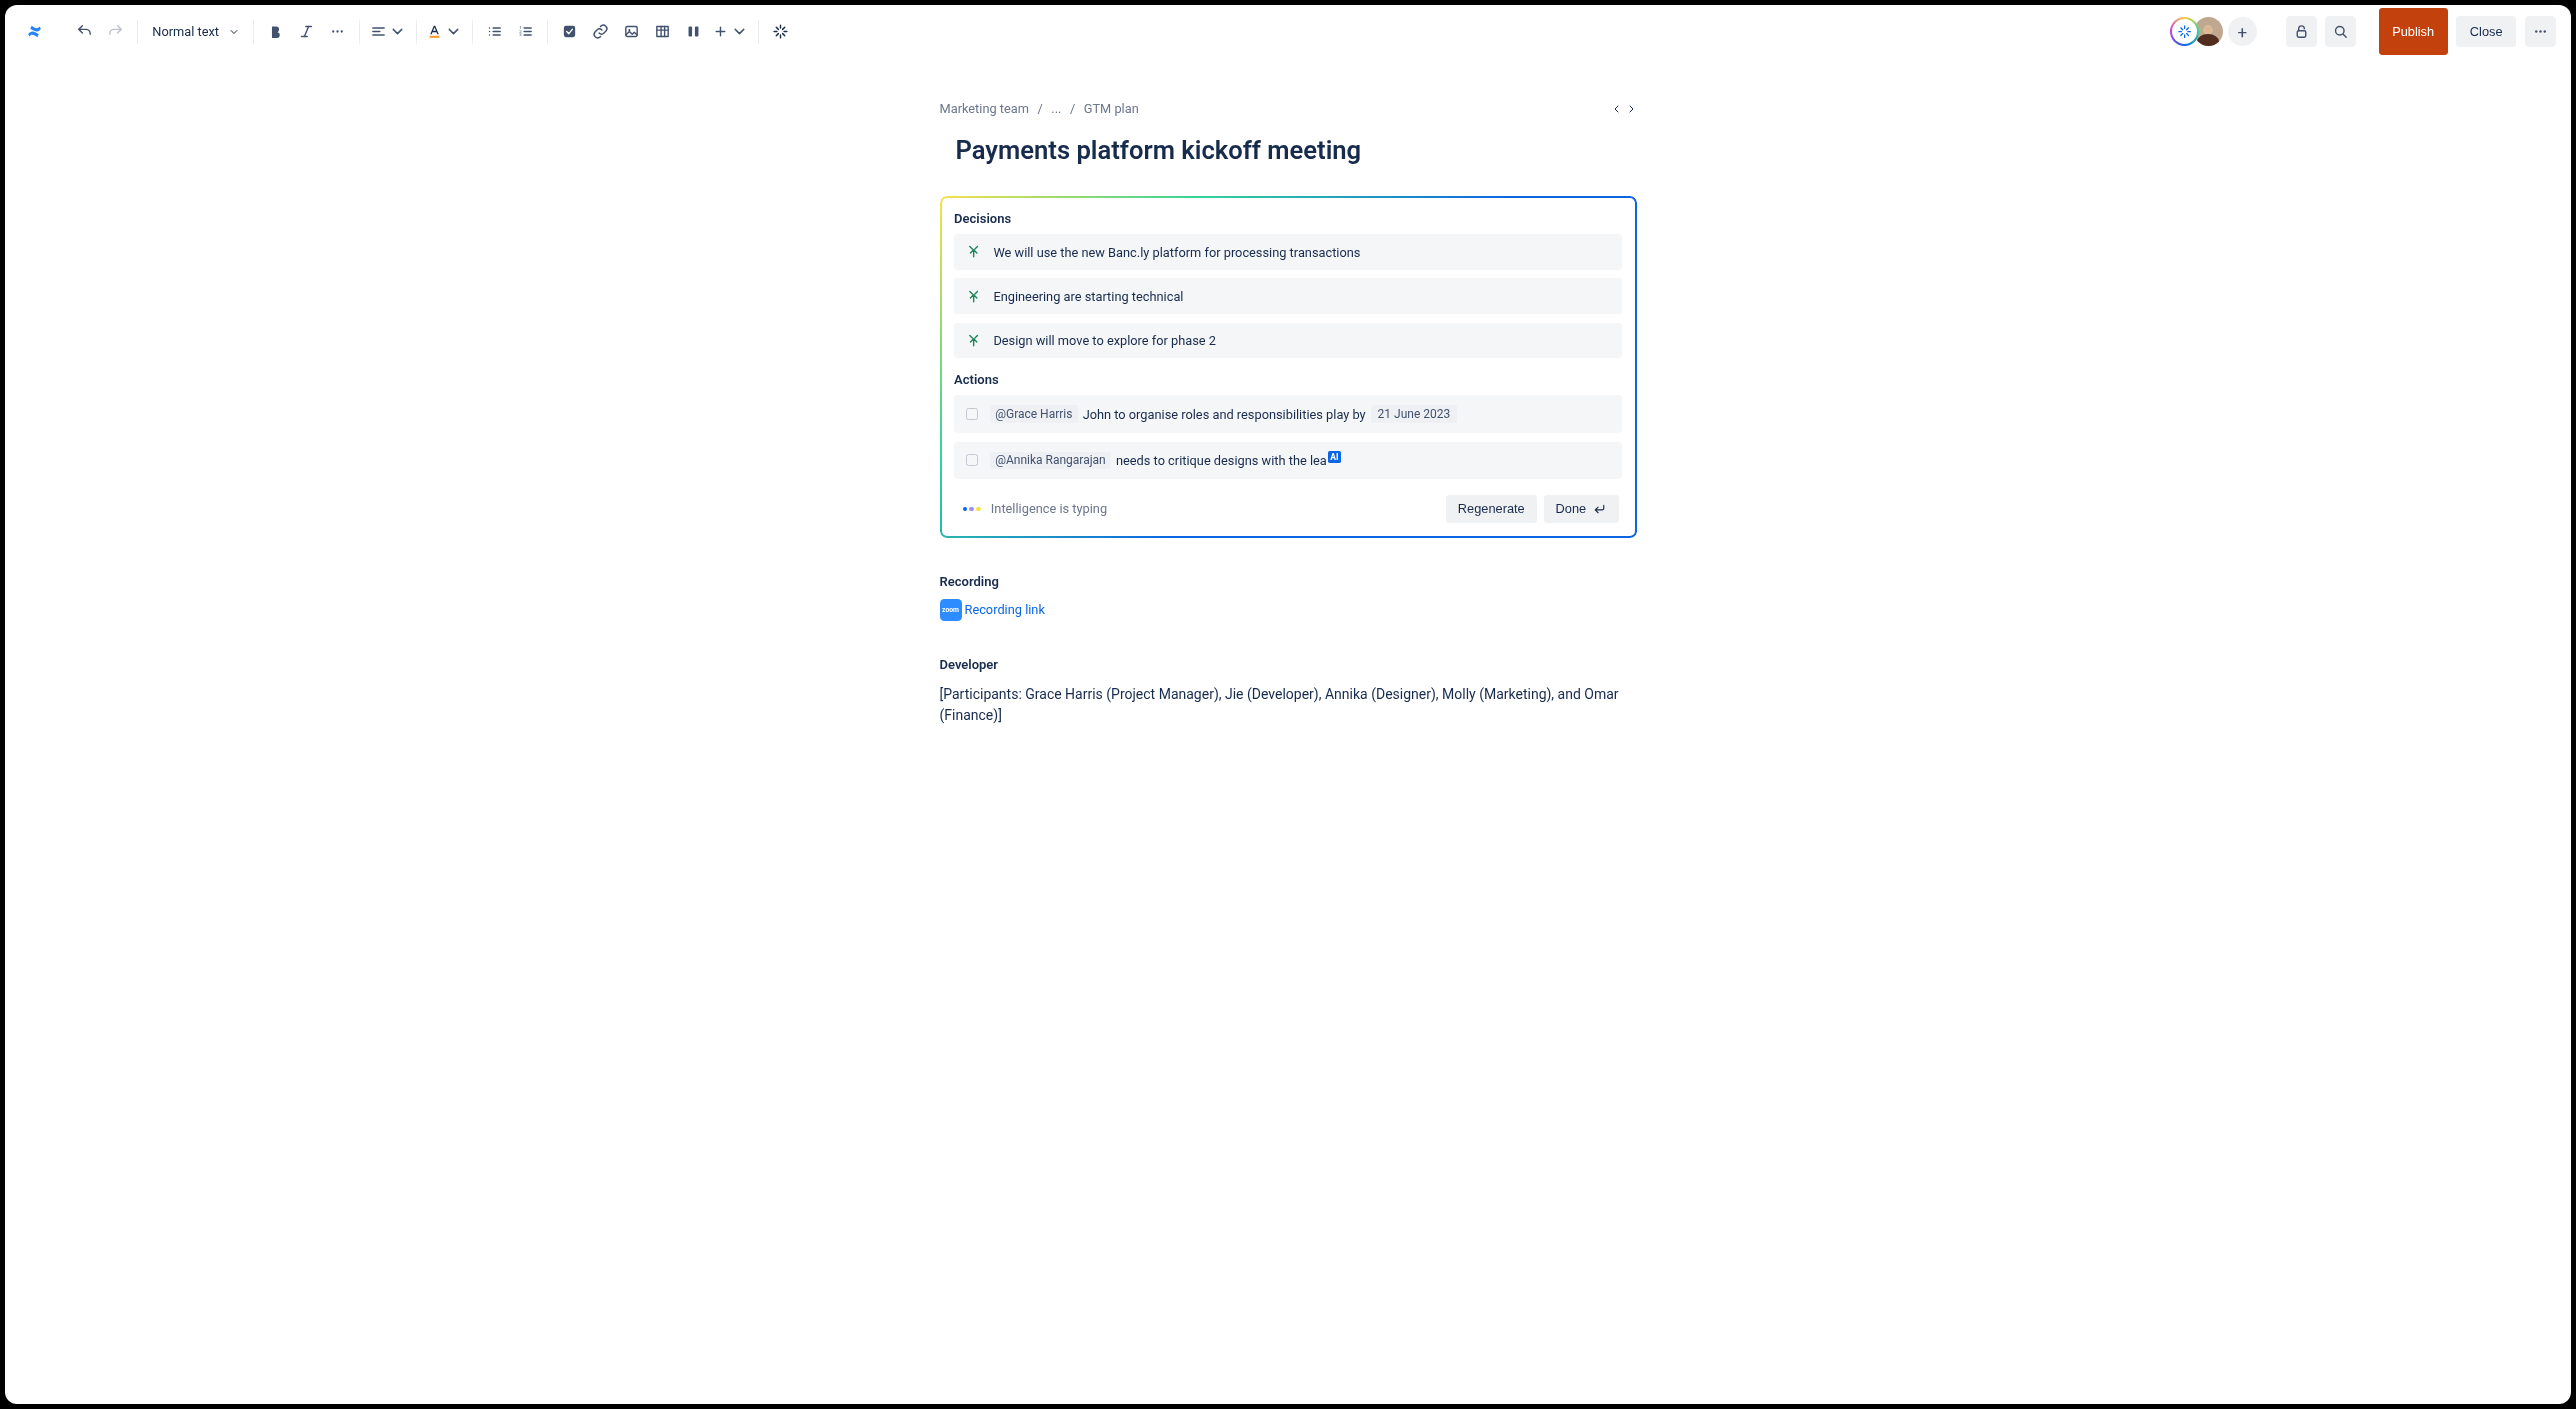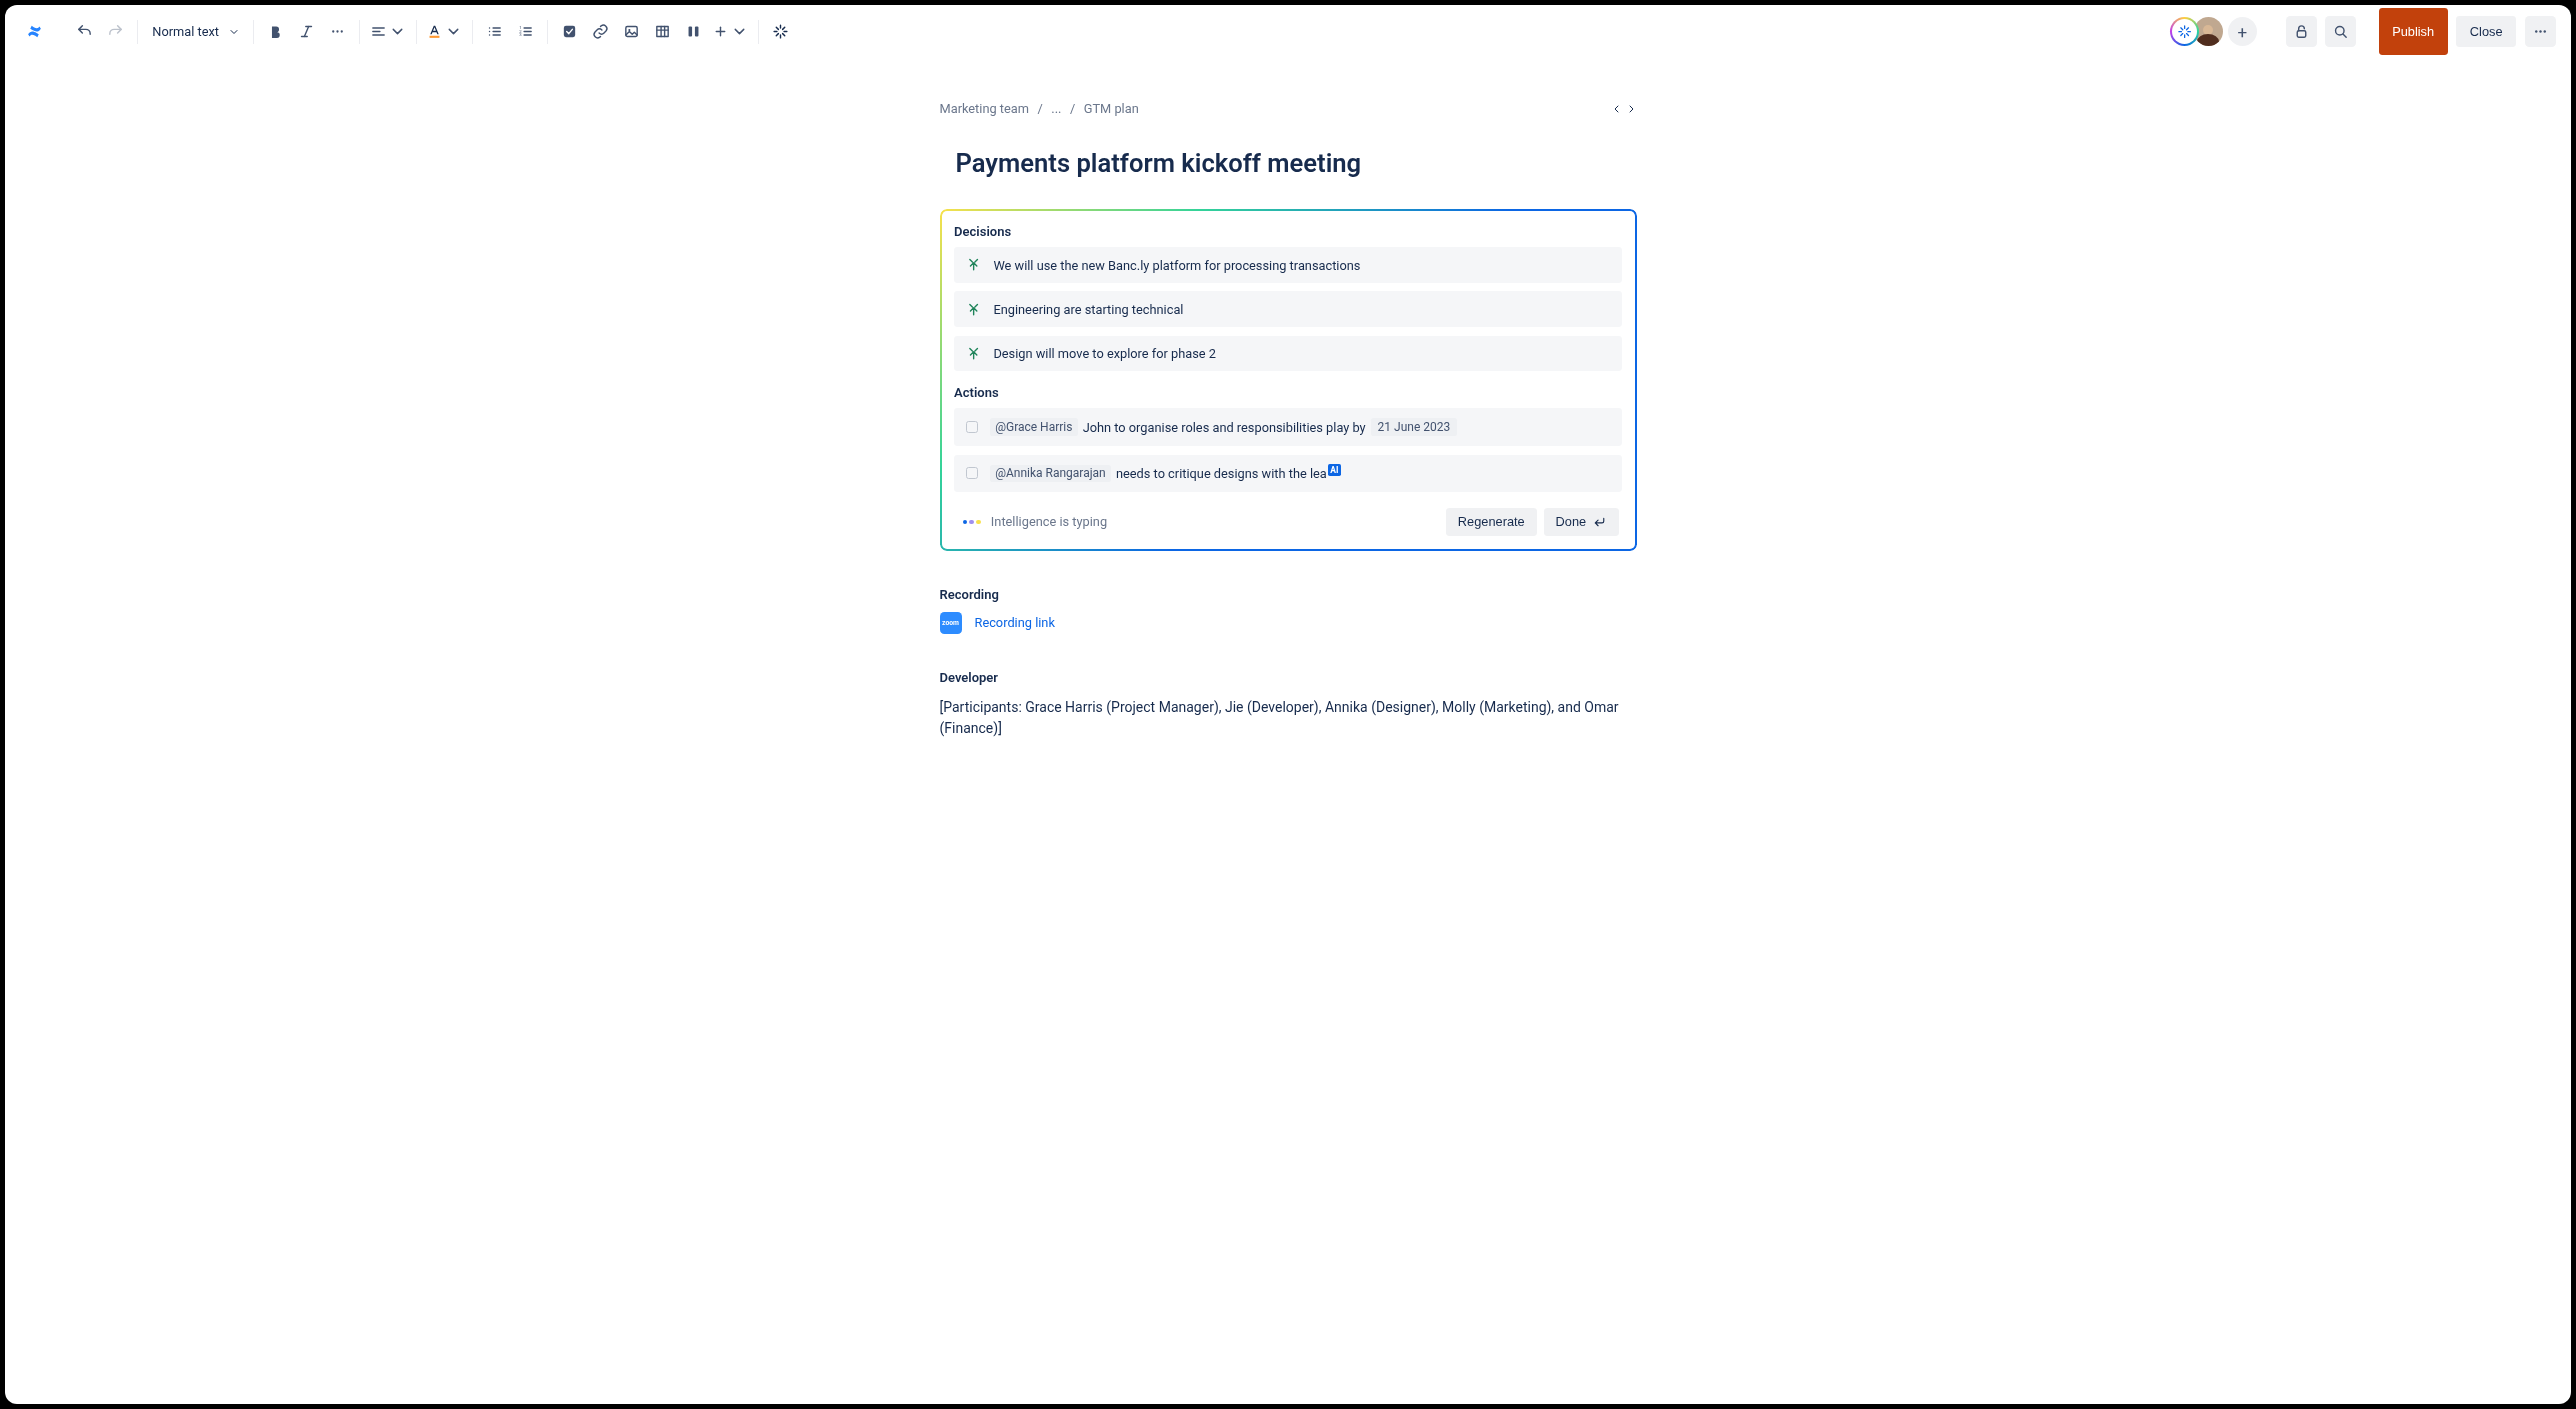--- a/index.html
+++ b/index.html
@@ -96,21 +96,21 @@
     overflow-y: auto;
     display:flex;
     justify-content:center;
     padding-top: 43px;
   }
   .doc {
     width: 697px;
   }
   .breadcrumb {
     display:flex; align-items:center; gap:8.5px;
-    color:#6b778c; font-size:12.8px; margin-bottom:32px;
+    color:#6b778c; font-size:12.8px; margin-bottom:19px;
   }
   .breadcrumb a { color:#6b778c; text-decoration:none; }
   .breadcrumb-spacer { flex:1; }
   .bc-arrows { display:flex; align-items:center; gap:1.7px; color:#172b4d; }
 
   .page-title {
     font-size: 25.6px; font-weight: 600; color:#172b4d; margin-bottom: 31px; margin-left: 16px;
   }
 
   .ai-panel {
@@ -169,21 +169,21 @@
   .typing-dots span:nth-child(3){ background:#f8e14b; }
   .typing-text { color:#6b778c; font-size:12.8px; flex:1; }
   .footer-btn {
     background:#f0f1f3; color:#172b4d; border:none; padding:6.8px 12px;
     border-radius:3.4px; font-size:12.8px; font-weight:500; cursor:pointer;
     display:flex; align-items:center; gap:6.8px;
   }
   .footer-btns { display:flex; gap:6.8px; }
 
   .section-gap { height: 36px; }
-  .recording-row { display:flex; align-items:center; gap:13px; margin-top:10.2px; }
+  .recording-row { display:flex; align-items:center; gap:3px; margin-top:10.2px; }
   .zoom-badge {
     width:22px; height:22px; border-radius:4.3px; background:#2d8cff;
     display:flex; align-items:center; justify-content:center;
     color:#fff; font-size:6.8px; font-weight:700;
   }
   .recording-link { color:#0c66e4; font-size:12.8px; text-decoration:none; }
   .transcript-text { color:#172b4d; font-size:14px; margin-top:12px; line-height:1.5; }
 
   .action-text { display:flex; align-items:center; gap:5.1px; flex-wrap:wrap; }
 

